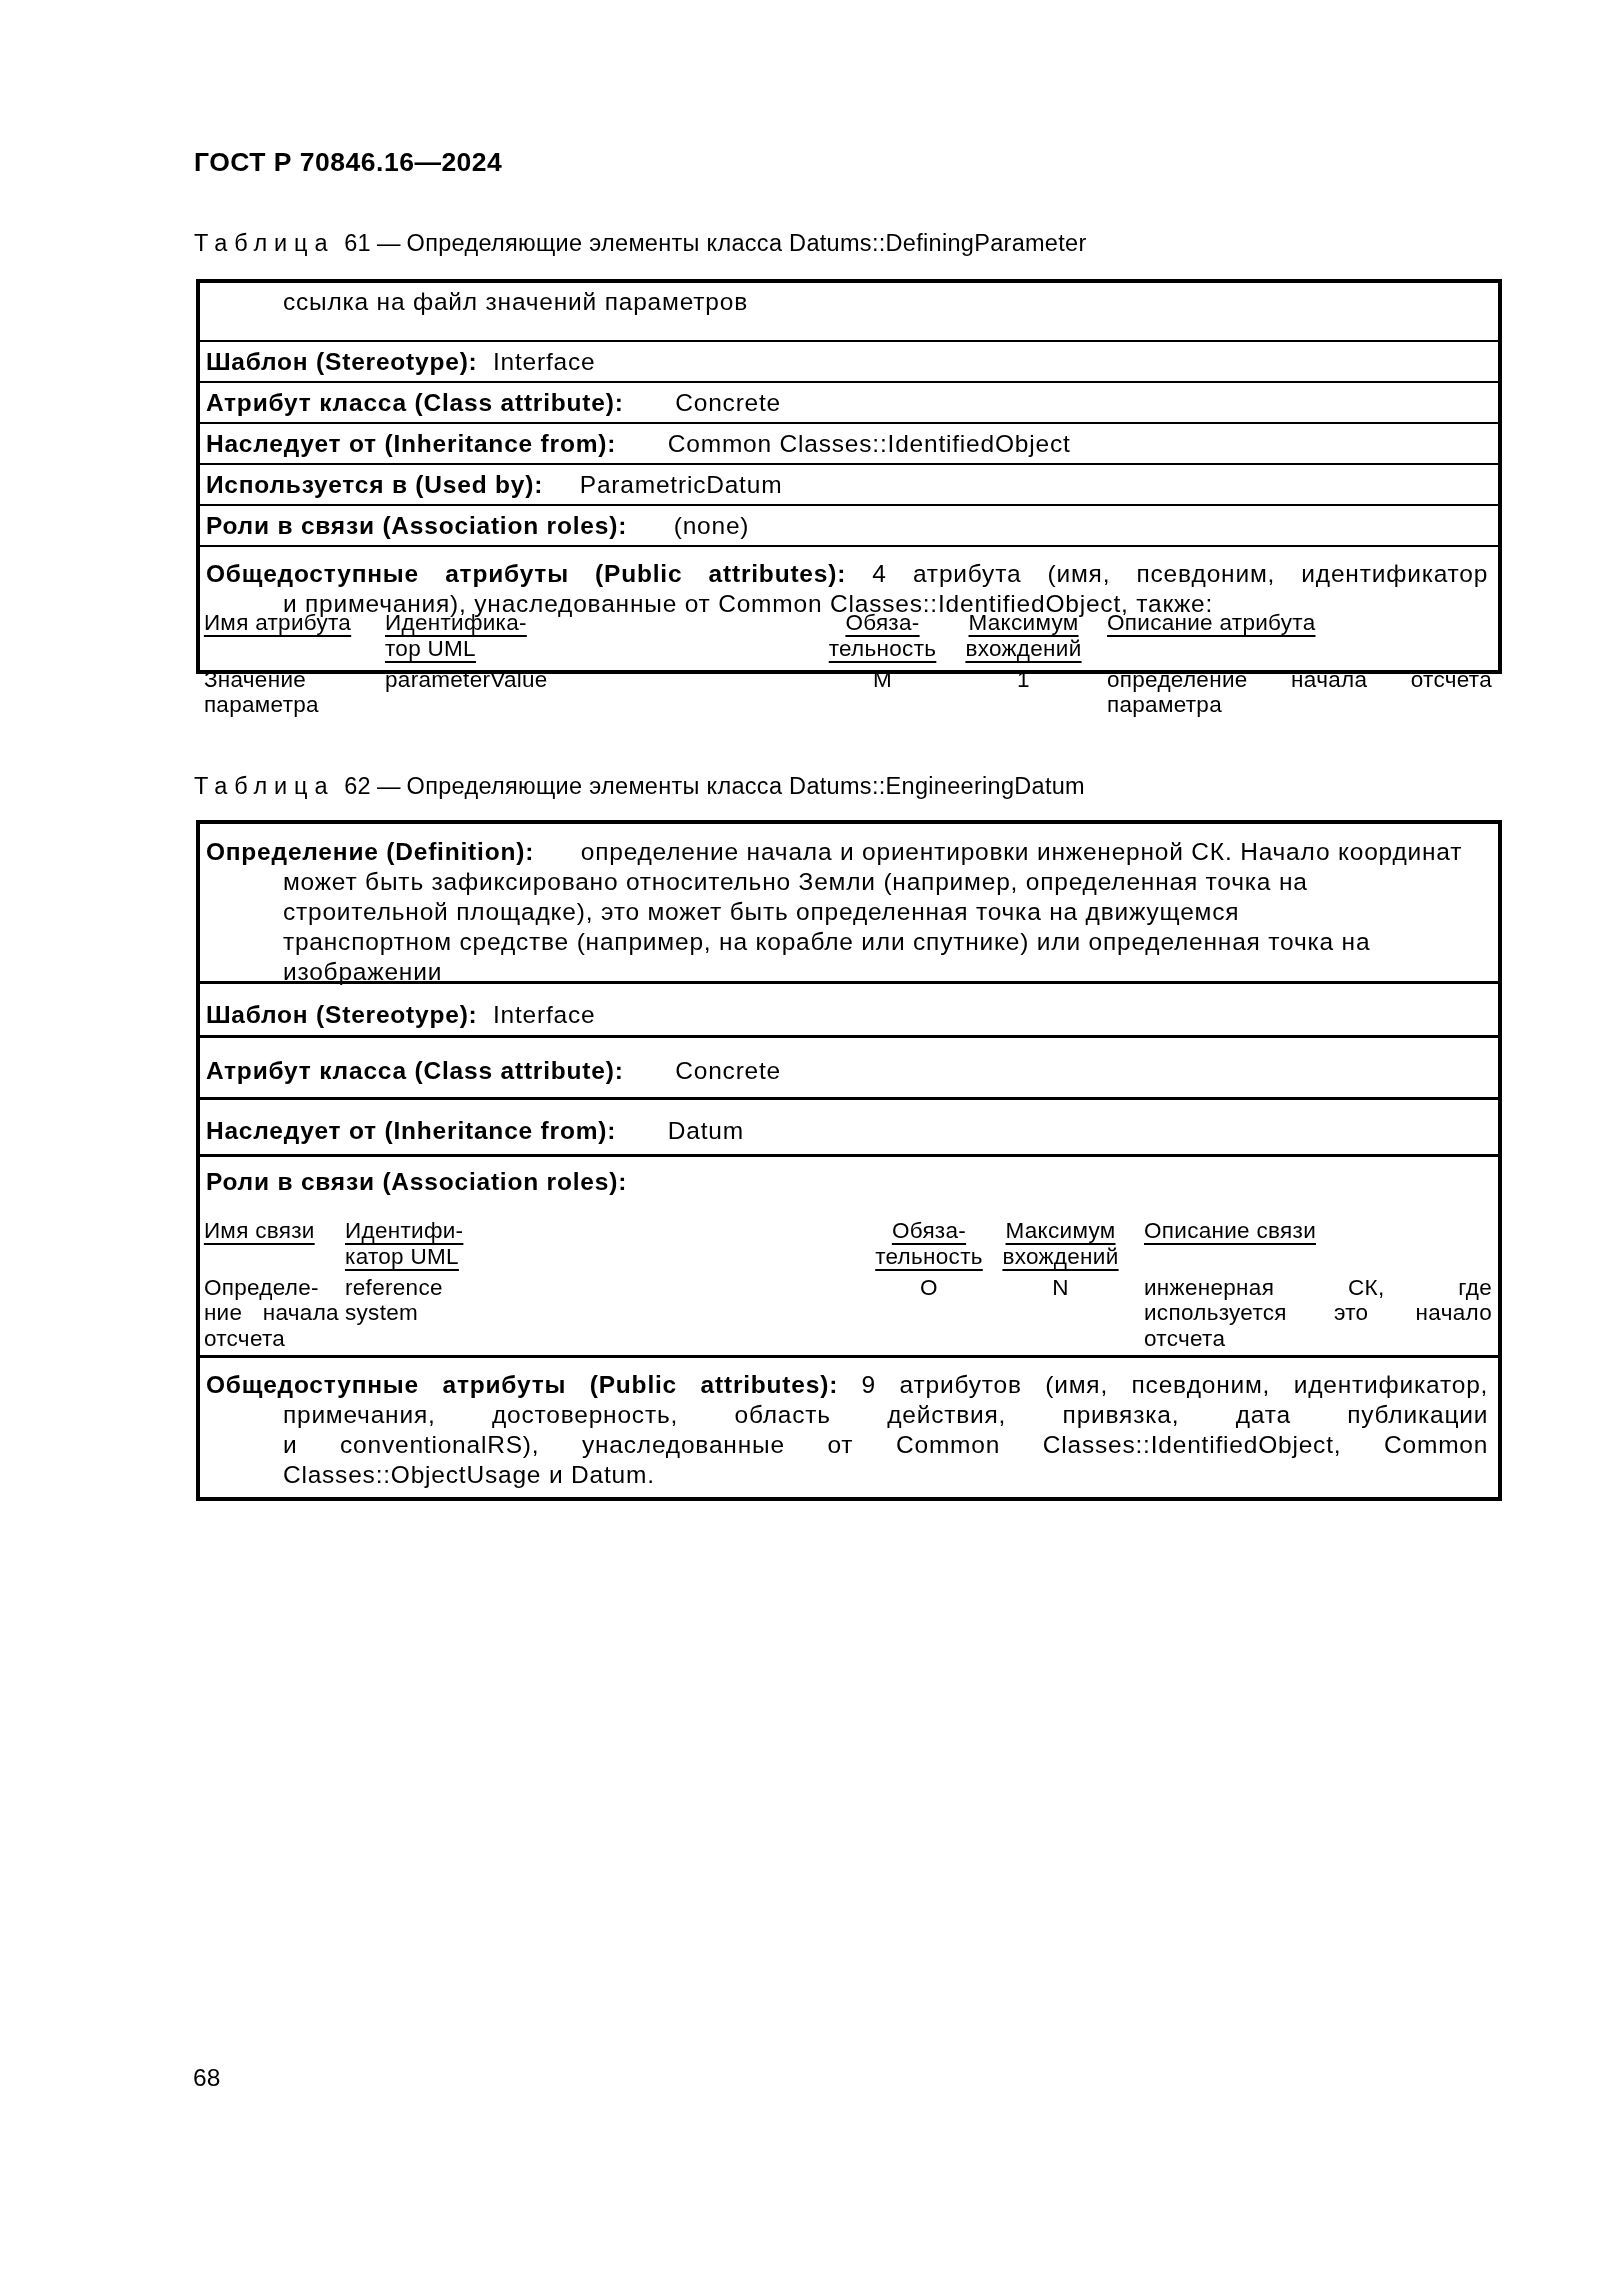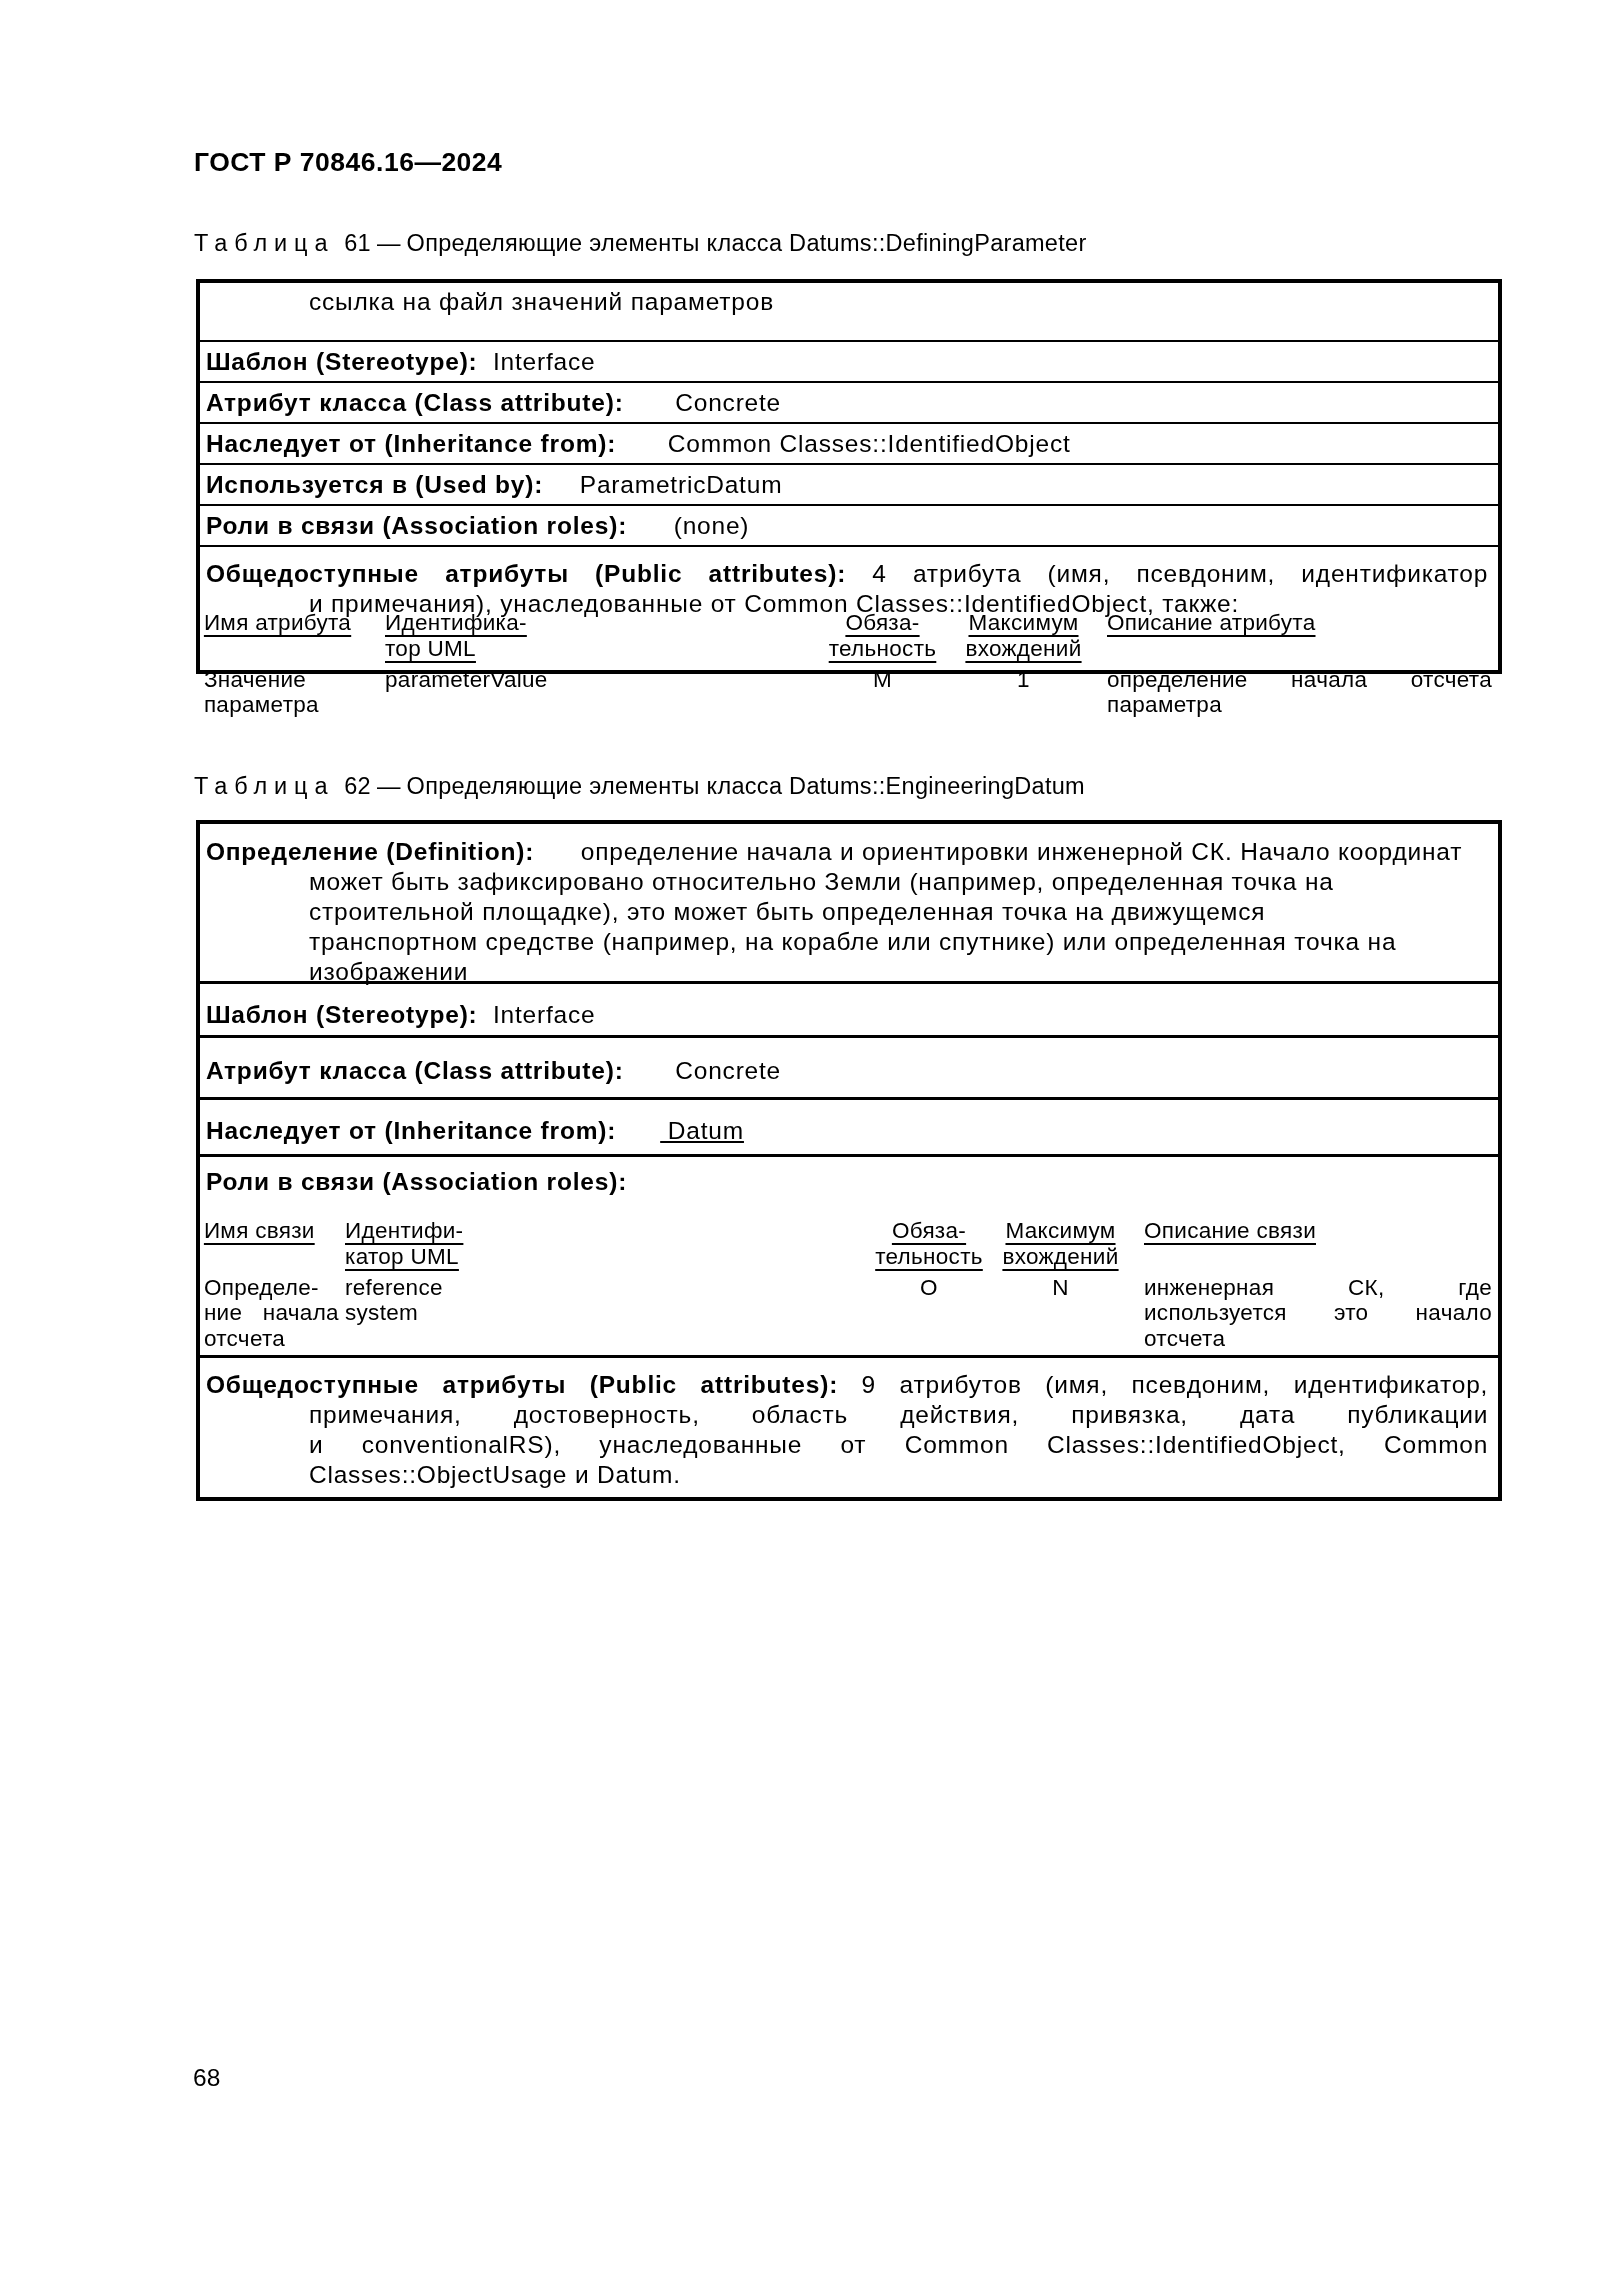--- a/index.html
+++ b/index.html
@@ -48,21 +48,21 @@
   .t61 .r1,.t61 .r2,.t61 .r3,.t61 .r4,.t61 .r5{height:41px;padding-top:4.9px;}
   .t61 .r6{height:125px;padding-top:12px;}
   .t62 .r0{height:157px;padding-top:12.7px;}
   .t62 .r1{height:54px;padding-top:15.7px;}
   .t62 .r2{height:62px;padding-top:17.6px;}
   .t62 .r3{height:57px;padding-top:15.7px;}
   .t62 .r4{height:201px;padding-top:9.8px;}
   .t62 .r5{height:142px;padding-top:11.8px;}
   .line{white-space:nowrap;}
   .line.j{white-space:normal;text-align:justify;text-align-last:justify;}
-  .line.ind{margin-left:103px;}
+  .line.ind{margin-left:77px;}
   .lbl{font-weight:bold;}
   
   .sub{position:absolute;left:0;right:3.9px;font-size:22.5px;line-height:25.5px;letter-spacing:0.3px;}
   .t61 .sub{top:63px;height:102px;}
   .t62 .sub{top:61px;height:131px;}
   .col{position:absolute;top:0;bottom:0;}
   .hdr{height:51px;display:flex;flex-direction:column;justify-content:space-between;margin-bottom:5.9px;}
   .hl{text-decoration:underline;text-decoration-thickness:2px;text-underline-offset:4.9px;white-space:nowrap;}
   .vl{white-space:nowrap;}
   .vl.j{white-space:normal;text-align:justify;text-align-last:justify;}
@@ -178,21 +178,21 @@
         <div class="line ind"><span class="val">транспортном средстве (например, на корабле или спутнике) или определенная точка на</span></div>
         <div class="line ind"><span class="val">изображении</span></div>
       </div>
       <div class="row r1">
         <div class="line"><span class="lbl">Шаблон (Stereotype):</span><span class="val" style="margin-left: 7.8px;"> Interface</span></div>
       </div>
       <div class="row r2">
         <div class="line"><span class="lbl">Атрибут класса (Class attribute):</span><span class="val" style="margin-left: 44px;"> Concrete</span></div>
       </div>
       <div class="row r3">
-        <div class="line"><span class="lbl">Наследует от (Inheritance from):</span><span class="val" style="margin-left: 44px; text-decoration: underline;"> Datum</span></div>
+        <div class="line"><span class="lbl">Наследует от (Inheritance from):</span><span class="val" style="margin-left: 44px;"> Datum</span></div>
       </div>
       <div class="row r4">
         <div class="line"><span class="lbl">Роли в связи (Association roles):</span></div>
         <div class="sub">
           <div class="col c0">
             <div class="hdr">
               <div class="hl">Имя связи</div>
             </div>
             <div class="vals">
               <div class="vl">Определе-</div>

